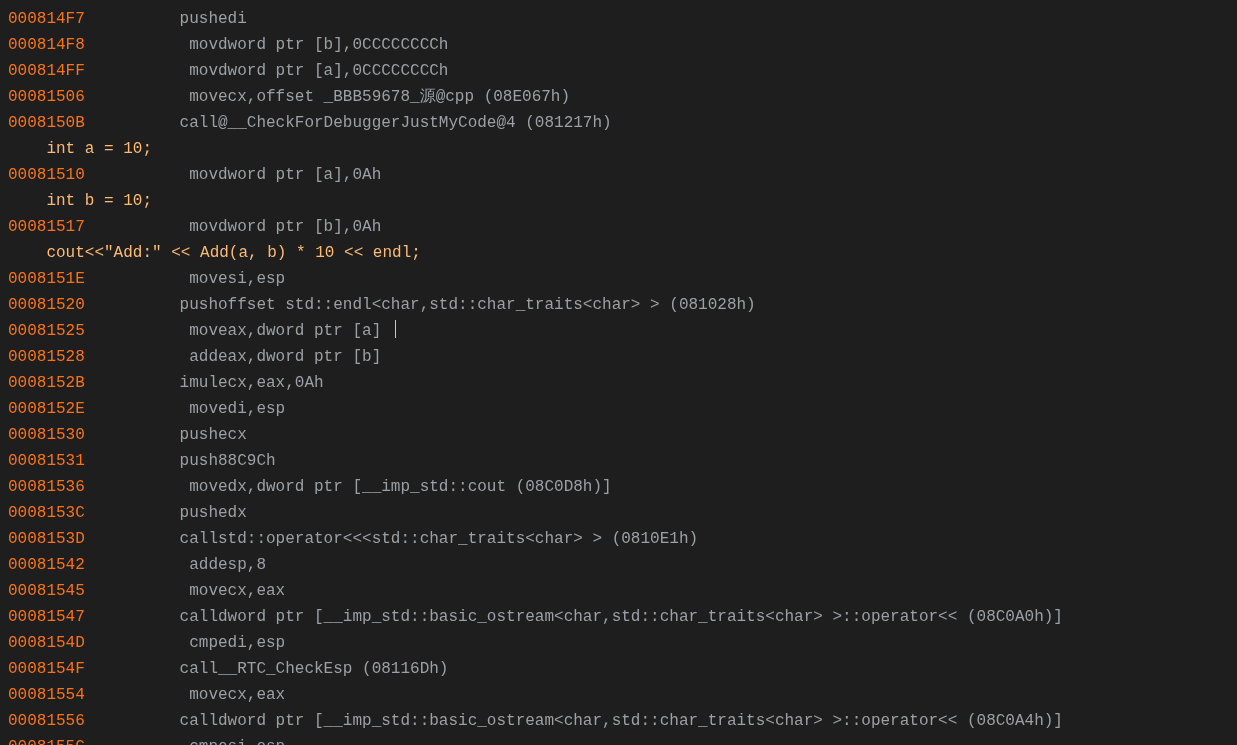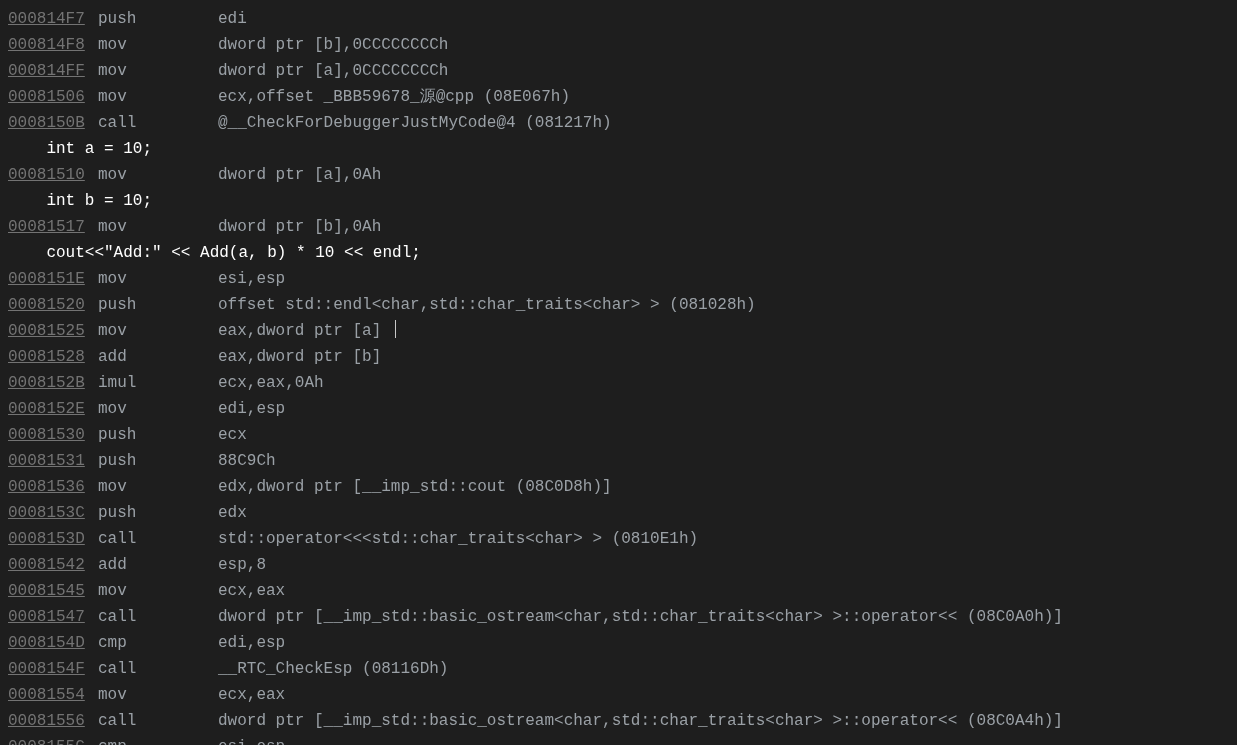--- a/index.html
+++ b/index.html
@@ -16,37 +16,37 @@
   }
   .disasm {
     padding: 6px 0 0 8px;
     white-space: pre;
   }
   .row {
     display: flex;
     flex-direction: row;
   }
   .addr {
-    color: #737373;
+    color: #f97316;
     width: 90px;
     display: inline-block;
-    text-decoration: underline;
   }
   .mnemo {
     color: #9aa0a6;
     width: 120px;
     display: inline-block;
+    text-align: right;
   }
   .operands {
     color: #9aa0a6;
     display: inline-block;
     text-align: center;
   }
   .source {
-    color: #ffffff;
+    color: #fdba74;
   }
   .caret {
     display: inline-block;
     width: 1px;
     height: 18px;
     background: #c8c8c8;
     vertical-align: text-bottom;
     margin-left: 14px;
     position: relative;
     top: 2px;

